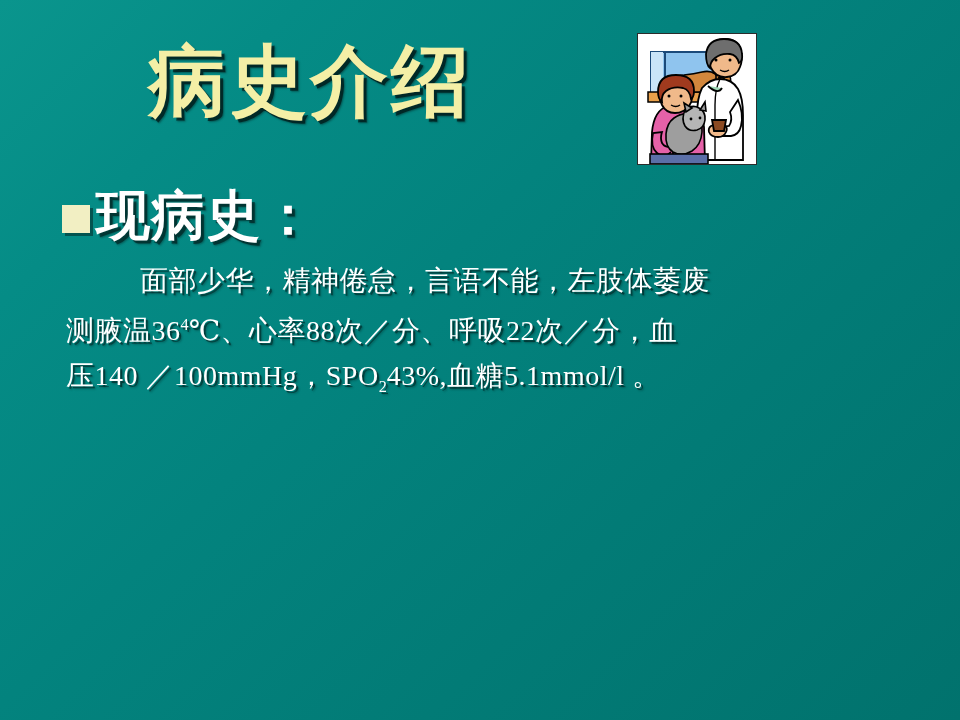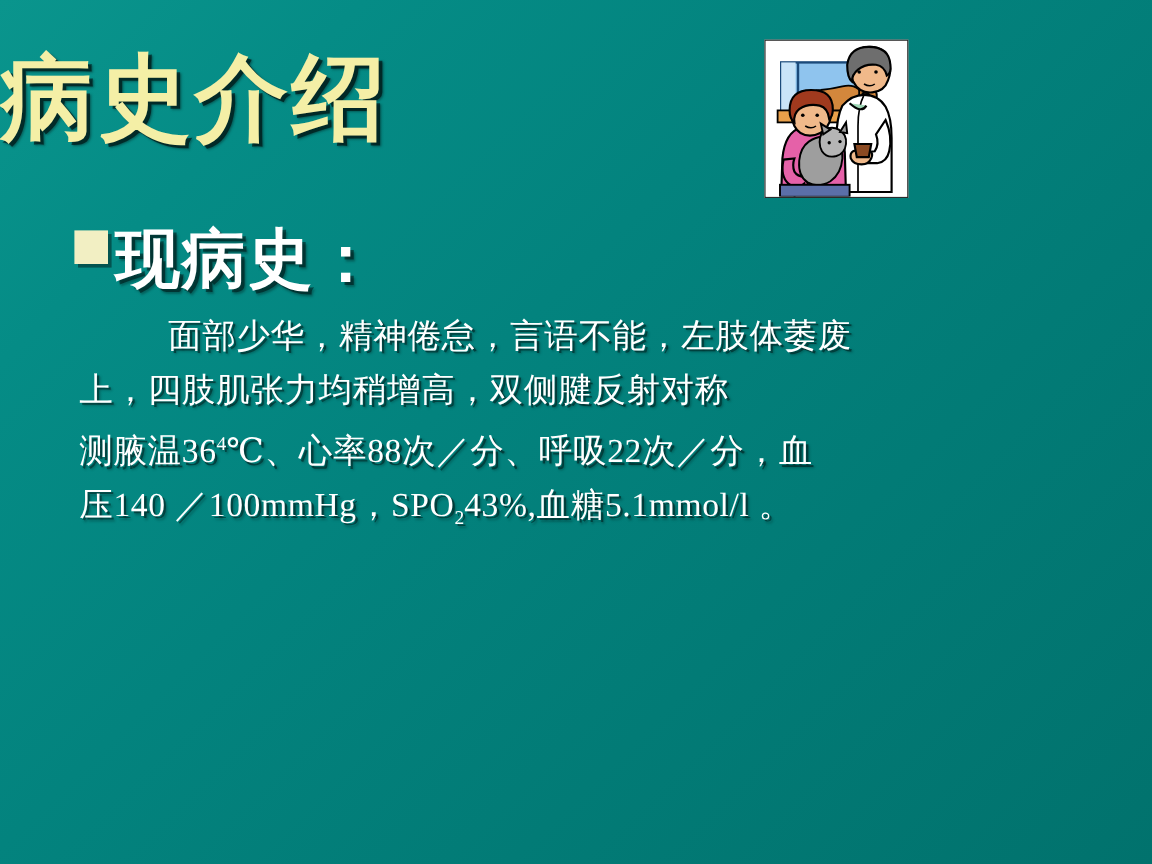--- a/index.html
+++ b/index.html
@@ -25,21 +25,21 @@
     left: 0;
     top: 34px;
     width: 960px;
     height: 110px;
   }
   #title-text {
     position: absolute;
     left: 0;
     top: 0;
     width: 620px;
-    text-align: left;
+    text-align: center;
     font-family: "Liberation Serif", "DejaVu Serif", serif;
     font-size: 78px;
     line-height: 96px;
     font-weight: bold;
     letter-spacing: 3px;
     color: #F4EFA6;
     text-shadow:
       3px 3px 0 rgba(0,0,0,0.55),
       4px 4px 2px rgba(0,0,0,0.35);
     white-space: nowrap;
@@ -58,20 +58,21 @@
     overflow: hidden;
   }
   #clipart svg { display: block; }
 
   
   #heading-row {
     position: absolute;
     left: 62px;
     top: 186px;
     display: flex;
+    align-items: center;
   }
   .bullet-square {
     width: 28px;
     height: 28px;
     background: #F2EFC3;
     box-shadow: 3px 3px 0 rgba(0,0,0,0.40);
     flex: 0 0 auto;
     margin-right: 6px;
     margin-top: 6px;
   }
@@ -178,18 +179,17 @@
     </svg>
   </div>
 
   <div id="heading-row">
     <span class="bullet-square"></span>
     <span id="heading-text">现病史：</span>
   </div>
 
   <div id="body-block">
     <div class="body-line indent">面部少华，精神倦怠，言语不能，左肢体萎废</div>
-    <div class="body-line">上，四肢肌张力均稍增高，双侧腱反射对称</div>
     <div class="body-line"><span>测腋温36</span><sup>4</sup><span>℃、心率88次／分、呼吸22次／分，血</span></div>
     <div class="body-line"><span>压140 ／100mmHg，SPO</span><sub>2</sub><span>43%,血糖5.1mmol/l 。</span></div>
   </div>
 
 </div>
 
 </body></html>

